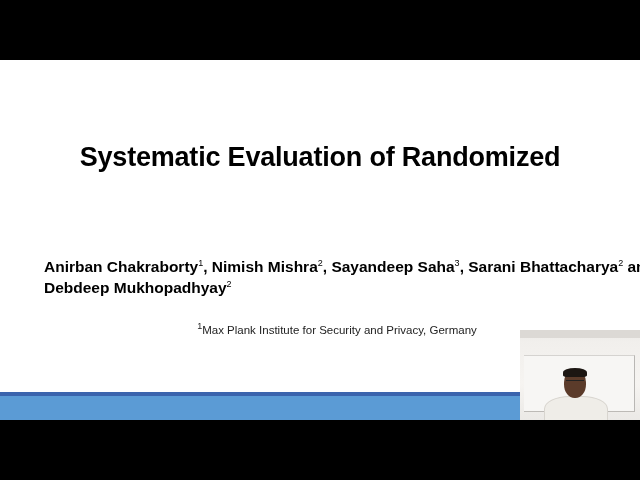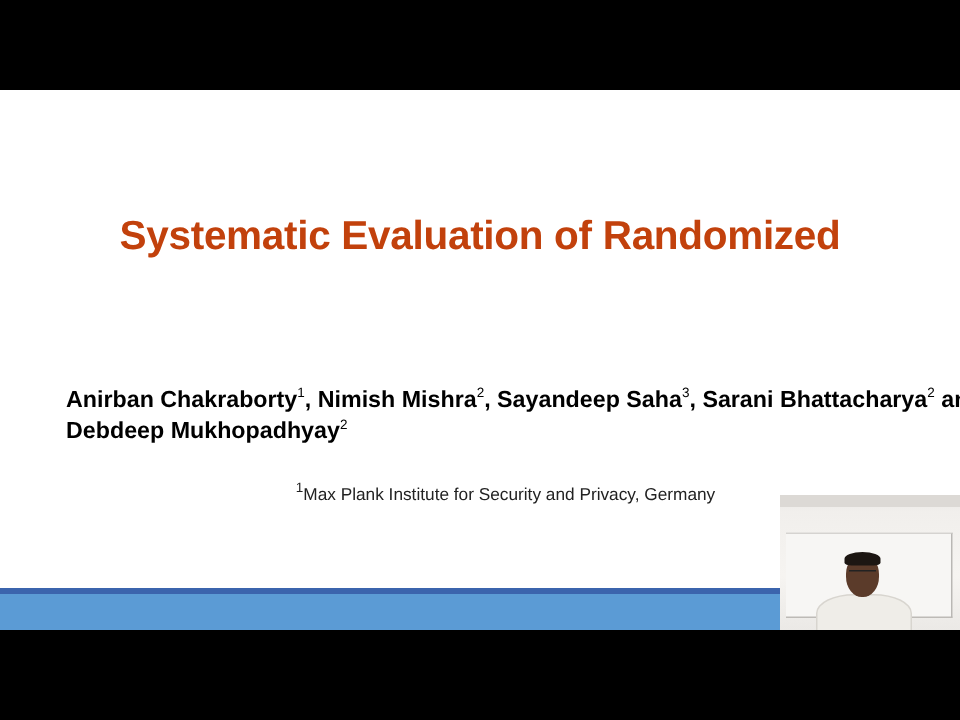--- a/index.html
+++ b/index.html
@@ -9,21 +9,21 @@
     }
     .letterbox-top { position: absolute; left: 0; top: 0; width: 640px; height: 60px; background: #000; }
     .letterbox-bottom { position: absolute; left: 0; top: 420px; width: 640px; height: 60px; background: #000; }
     .slide {
       position: absolute; left: 0; top: 60px; width: 640px; height: 360px;
       background: #ffffff; overflow: hidden;
     }
     .title {
       position: absolute; left: 0; top: 80px; width: 640px;
       text-align: center; font-weight: bold; font-size: 27px; line-height: 34px;
-      color: #c2410c; letter-spacing: -0.2px;
+      color: #000000; letter-spacing: -0.2px;
     }
     .authors {
       position: absolute; left: 0; top: 196px; width: 640px;
       font-weight: bold; font-size: 15.5px; line-height: 21px; color: #000000; margin-left: 44px;
     }
     .authors sup, .affils sup { font-size: 9px; font-weight: normal; vertical-align: super; line-height: 0; }
     .affils {
       position: absolute; left: 0; top: 262px; width: 640px;
       text-align: center; font-size: 11.5px; line-height: 16px; color: #222; margin-left: 17px;
     }

